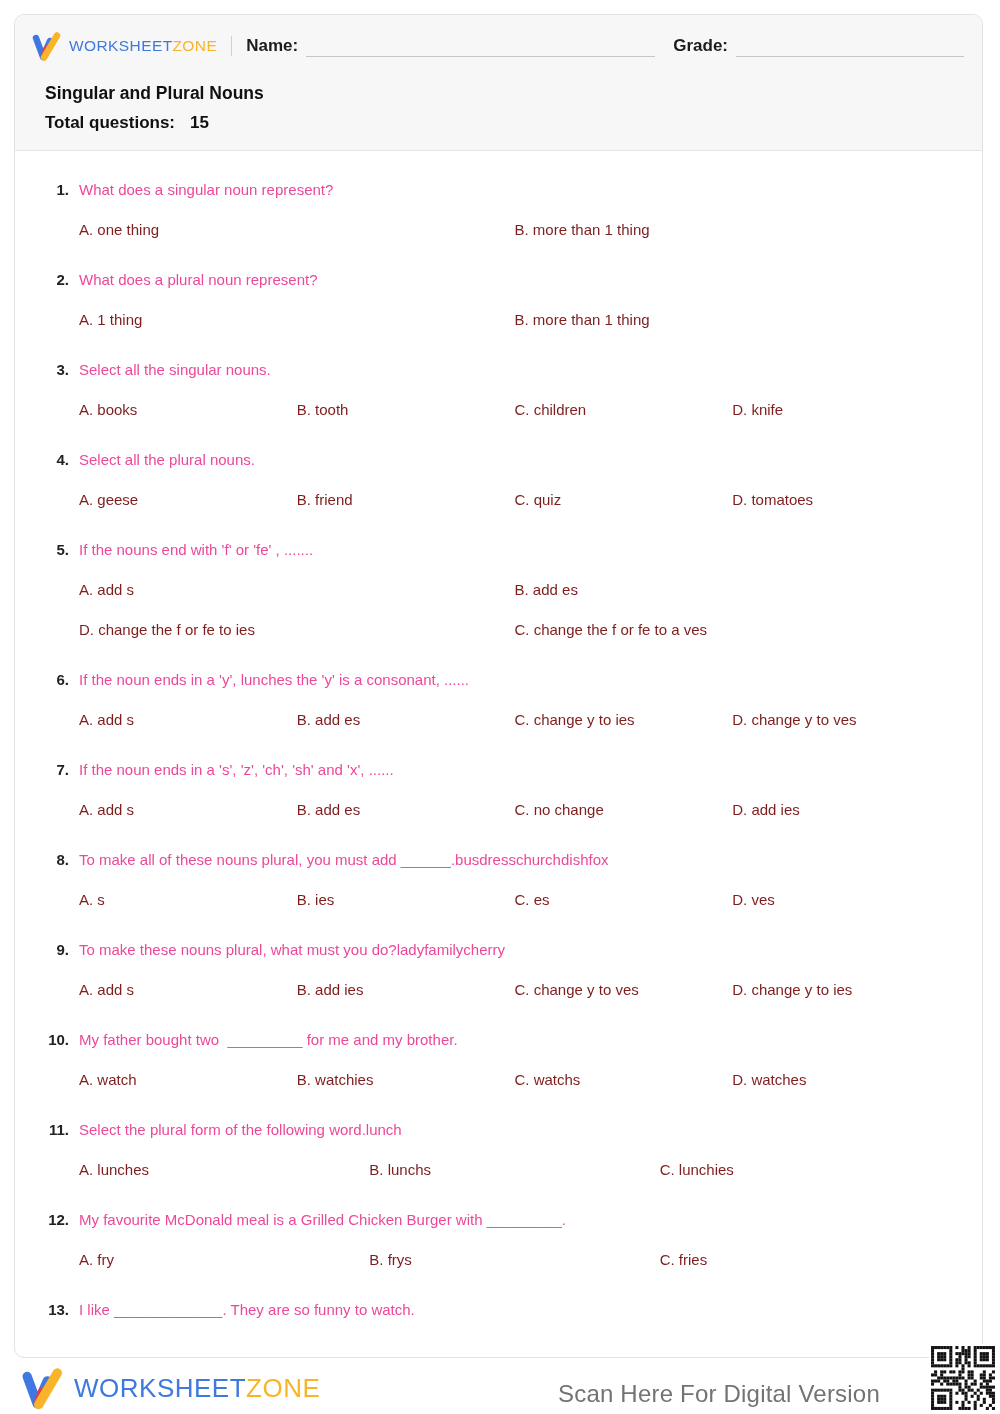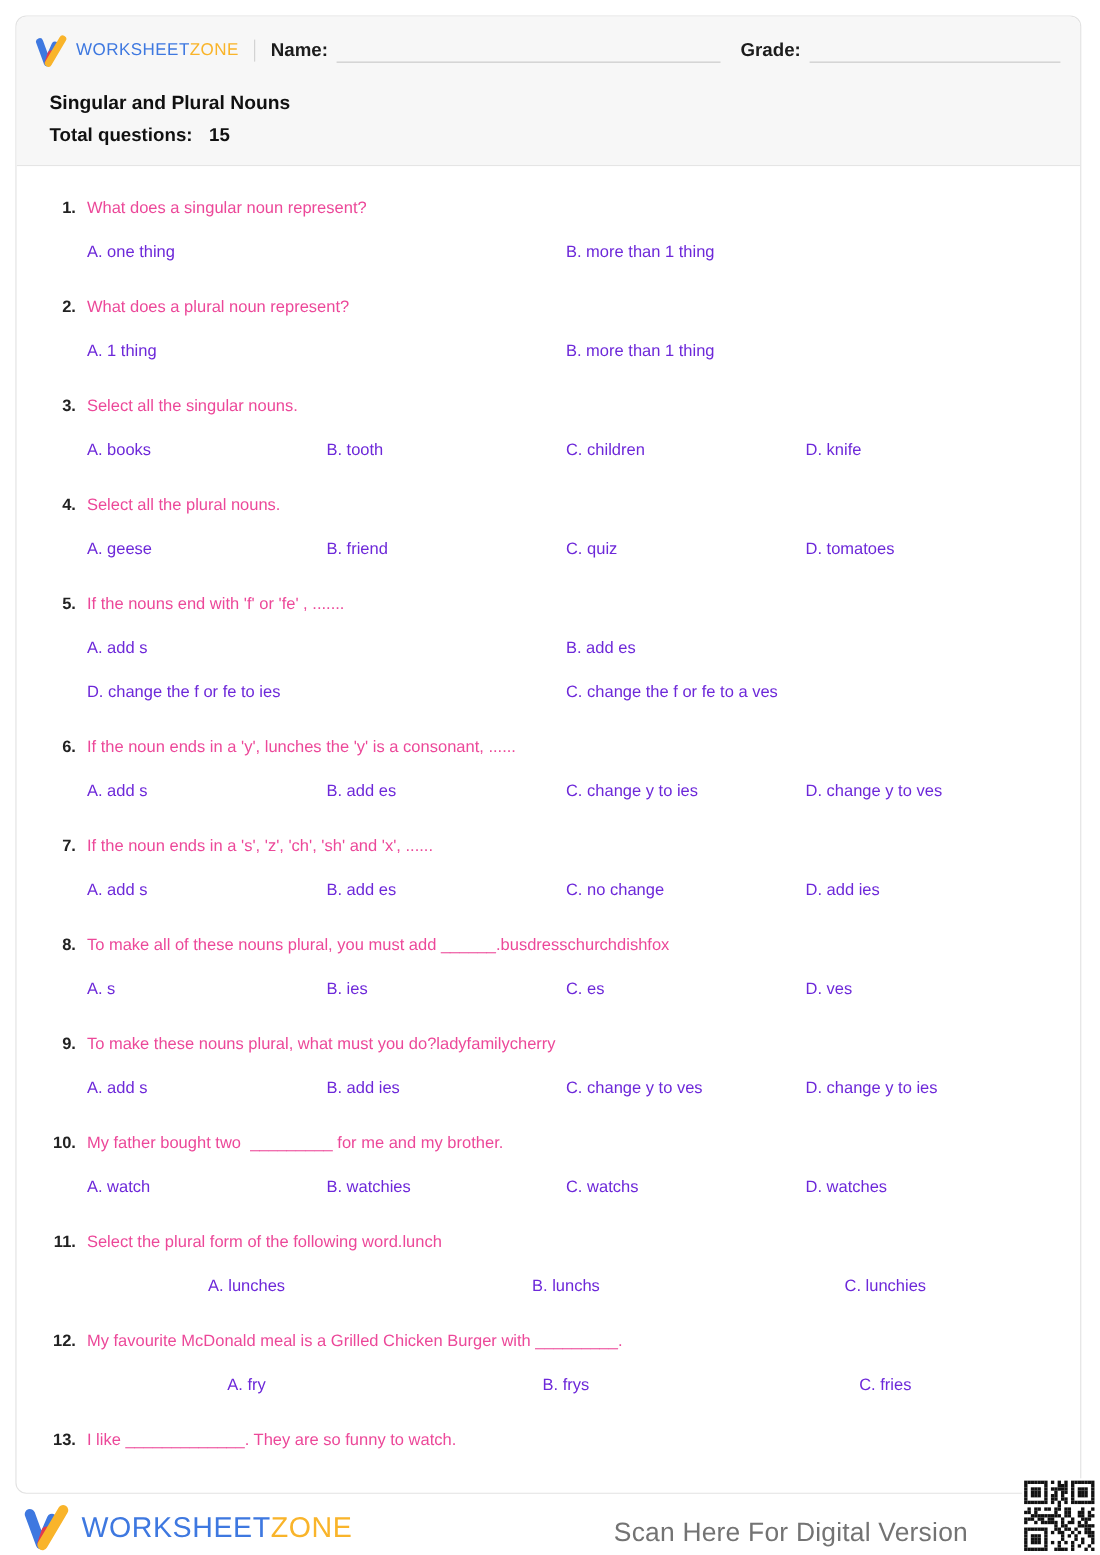--- a/index.html
+++ b/index.html
@@ -33,23 +33,23 @@
   .totals { font-weight:bold; font-size:17px; color:#111; margin:9px 0 8px 14px; }
   .totals .tv { margin-left:15px; }
   .questions { padding:30px 32px 0 30px; }
   .question { margin-bottom:32px; }
   .q-row { display:flex; margin-bottom:22px; }
   .q-num { font-weight:bold; color:#222; font-size:15px; line-height:18px;
            width:24px; text-align:right; margin-right:10px; flex:0 0 24px; }
   .q-text { font-size:15px; line-height:18px; color:#ec4899; white-space:pre-wrap; }
   .q-options { margin-left:34px; display:grid; row-gap:22px; }
   .q-options.cols-2 { grid-template-columns:repeat(2,1fr); }
-  .q-options.cols-3 { grid-template-columns:repeat(3,1fr);text-align:center; }
+  .q-options.cols-3 { grid-template-columns:repeat(3,1fr); }
   .q-options.cols-4 { grid-template-columns:repeat(4,1fr); }
-  .opt { font-size:15px; line-height:18px; color:#6d28d9; }
+  .opt { font-size:15px; line-height:18px; color:#7f1d1d; }
   .footer-brand { position:absolute; left:20px; top:1364px; height:48px; display:flex; align-items:center; }
   .footer-brand .brand-text { font-size:26px; letter-spacing:0.5px; margin-left:8px; }
   .scan-text { position:absolute; left:558px; top:1380px; font-size:24px; color:#737373; letter-spacing:0.2px; }
   .qr { position:absolute; left:929px; top:1344px; width:68px; height:68px; background:#ffffff; }
   .qr svg { display:block; }
 </style>
 </head>
 <body>
 
 <div class="card">

